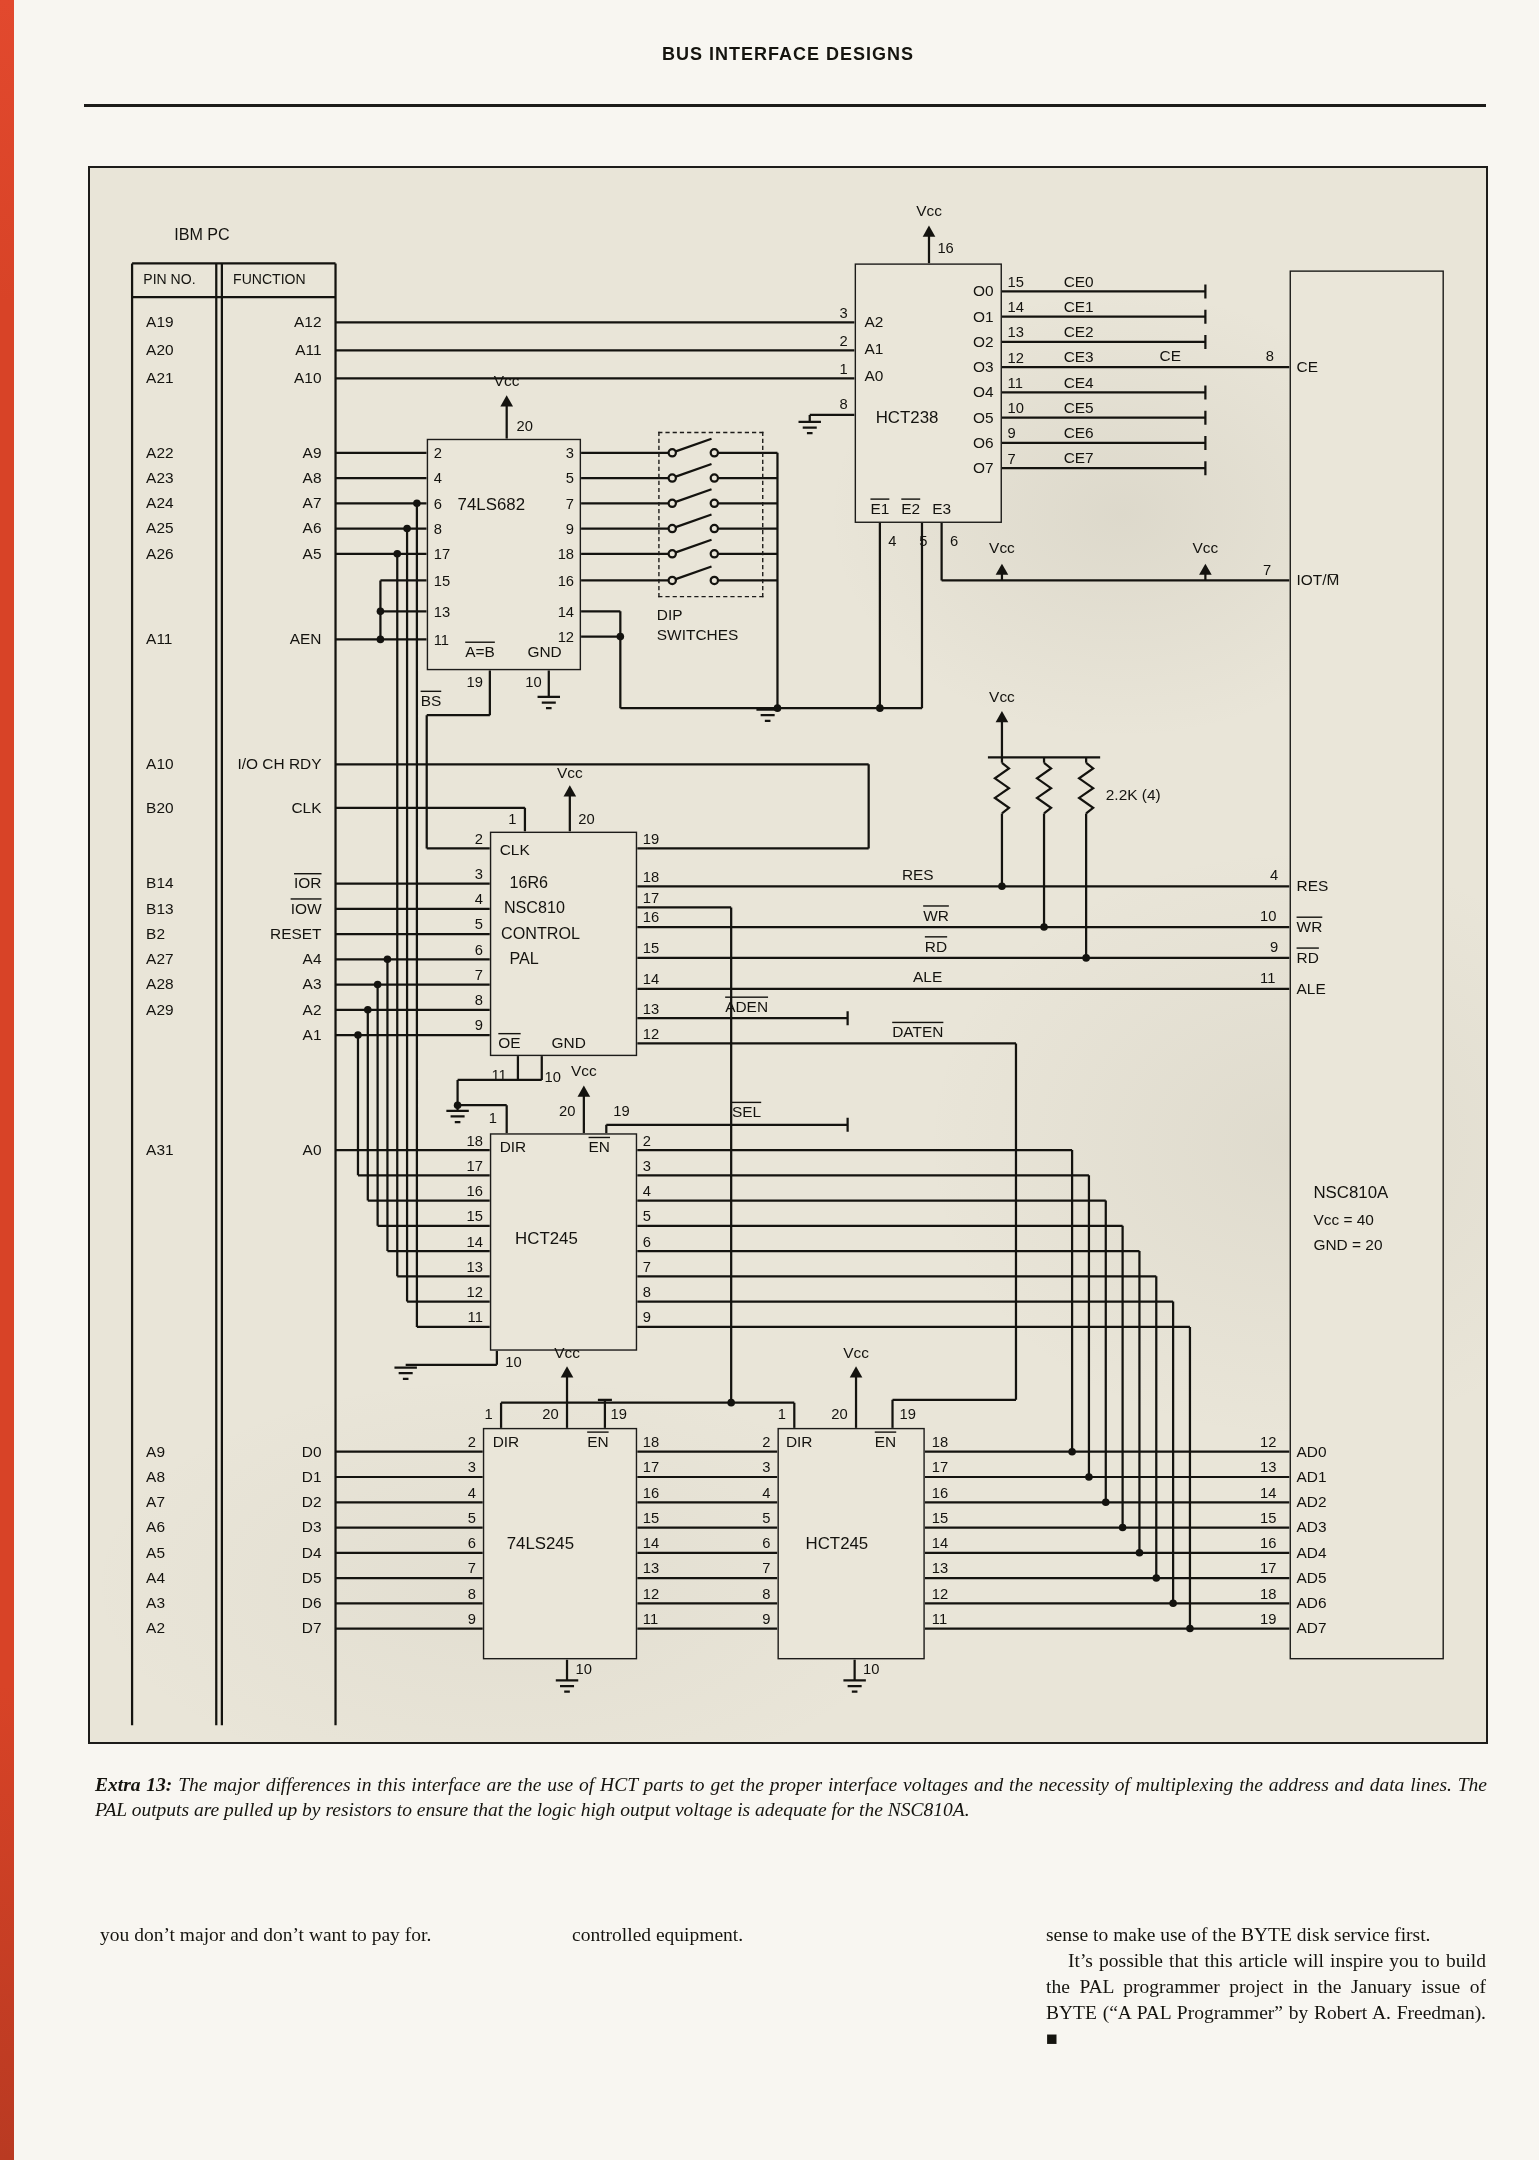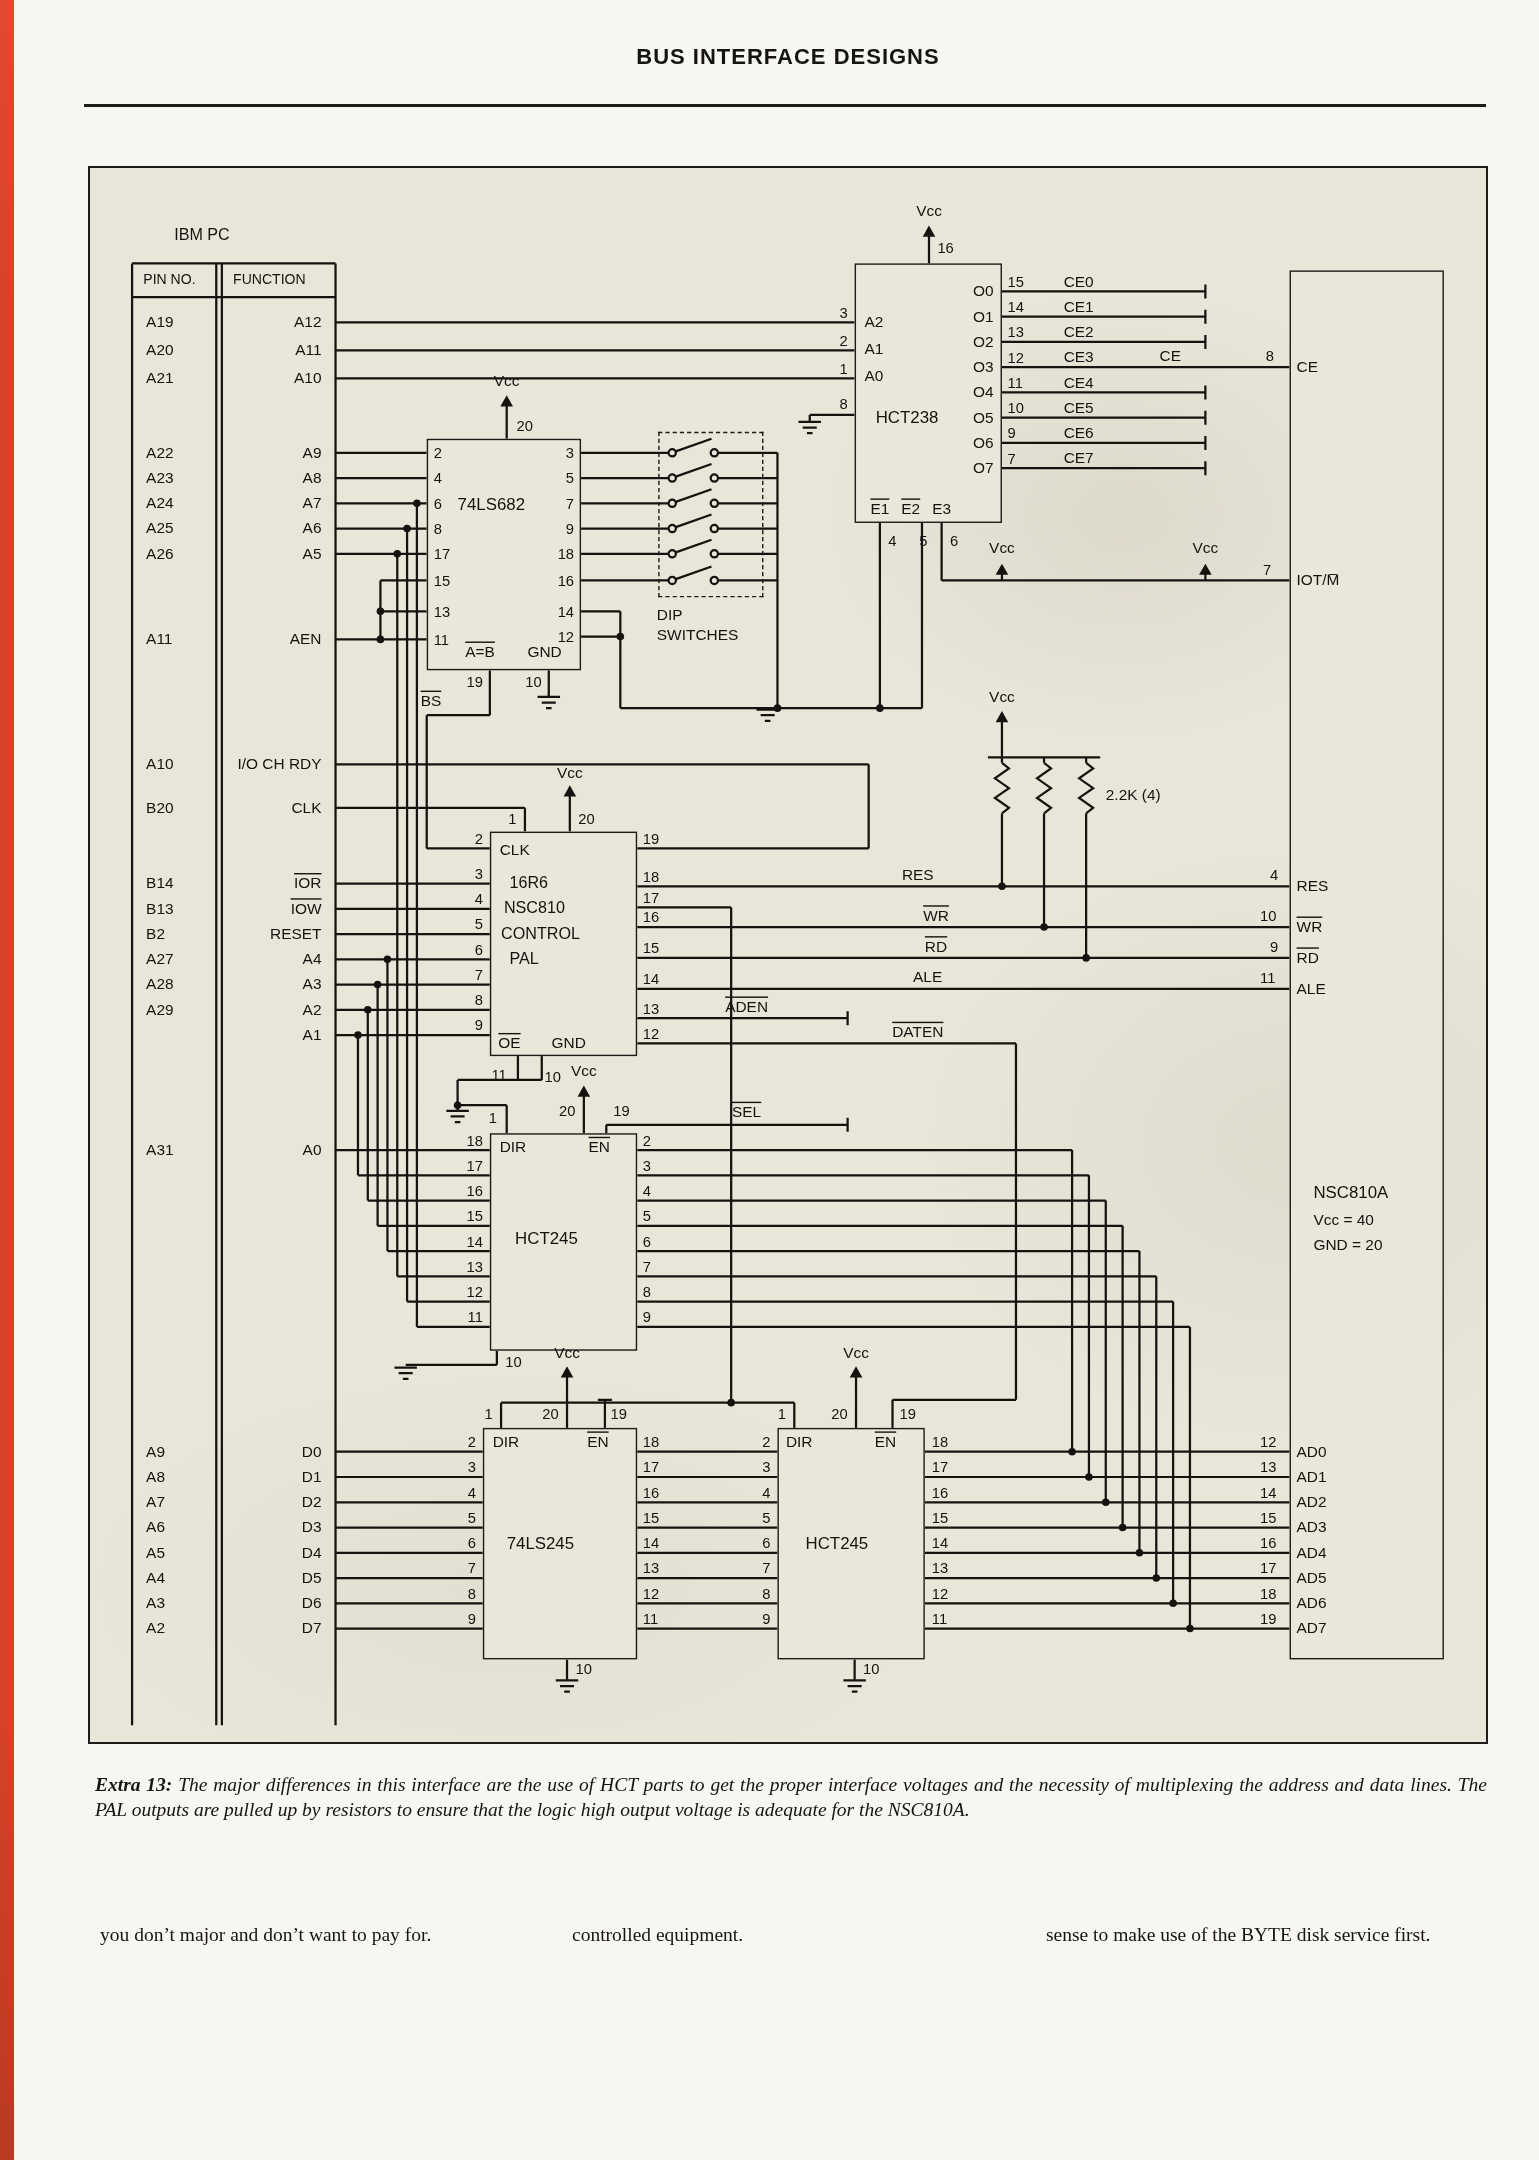--- a/index.html
+++ b/index.html
@@ -1,21 +1,21 @@
 <!DOCTYPE html>
 <html><head>
 <meta charset="utf-8">
 <style>
   html,body{margin:0;padding:0;}
   body{width:1539px;height:2160px;background:#efede8;font-family:"Liberation Sans",sans-serif;}
   #page{position:relative;width:1539px;height:2160px;background:#f8f6f1;overflow:hidden;color:#1d1c1a;}
   .red-strip{position:absolute;left:0;top:0;width:14px;height:2160px;
     background:linear-gradient(#e2492e 0%,#d84327 14%,#d84327 78%,#b93a22 100%);}
   .page-title{position:absolute;left:90px;top:44px;width:1396px;text-align:center;
-    font-size:22px;font-weight:bold;letter-spacing:1px;color:#15140f;}
+    font-size:18px;font-weight:bold;letter-spacing:1px;color:#15140f;}
   .header-rule{position:absolute;left:84px;top:104px;width:1402px;height:3px;background:#1d1c1a;}
   .figure-frame{position:absolute;left:88px;top:166px;width:1400px;height:1578px;
     border:2px solid #1d1c1a;box-sizing:border-box;overflow:hidden;
     background:
       radial-gradient(ellipse 420px 320px at 74% 22%, rgba(135,130,112,0.12), transparent 70%),
       radial-gradient(ellipse 520px 420px at 86% 62%, rgba(135,130,112,0.10), transparent 70%),
       radial-gradient(ellipse 600px 300px at 30% 90%, rgba(135,130,112,0.07), transparent 70%),
       #e9e5d8;}
   .fig-scale{position:absolute;left:0;top:0;width:995px;height:1122px;
     transform:scale(1.403);transform-origin:0 0;}
@@ -479,15 +479,16 @@
   </div>
 
   <div class="bodycol" id="col-0">
       <p>you don’t major and don’t want to pay for.</p>
     </div>
   <div class="bodycol" id="col-1">
       <p>controlled equipment.</p>
     </div>
   <div class="bodycol" id="col-2">
       <p>sense to make use of the BYTE disk service first.</p>
+      <p class="indent">It’s possible that this article will inspire you to build the PAL programmer project in the January issue of BYTE (“A PAL Programmer” by Robert A. Freedman). ■</p>
     </div>
 
 </div>
 
 </body></html>

